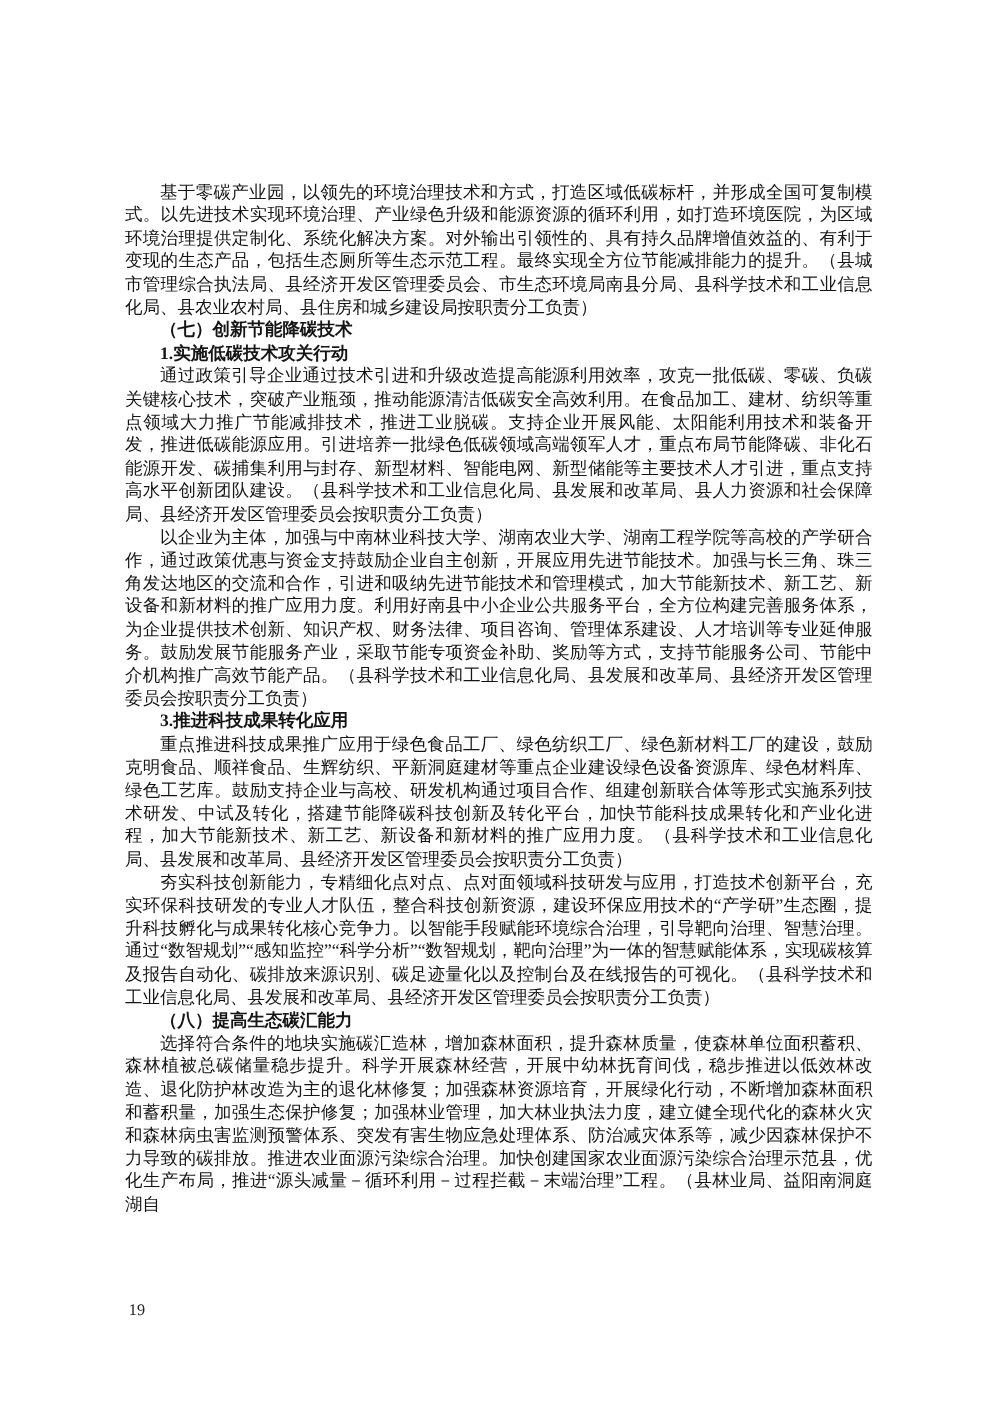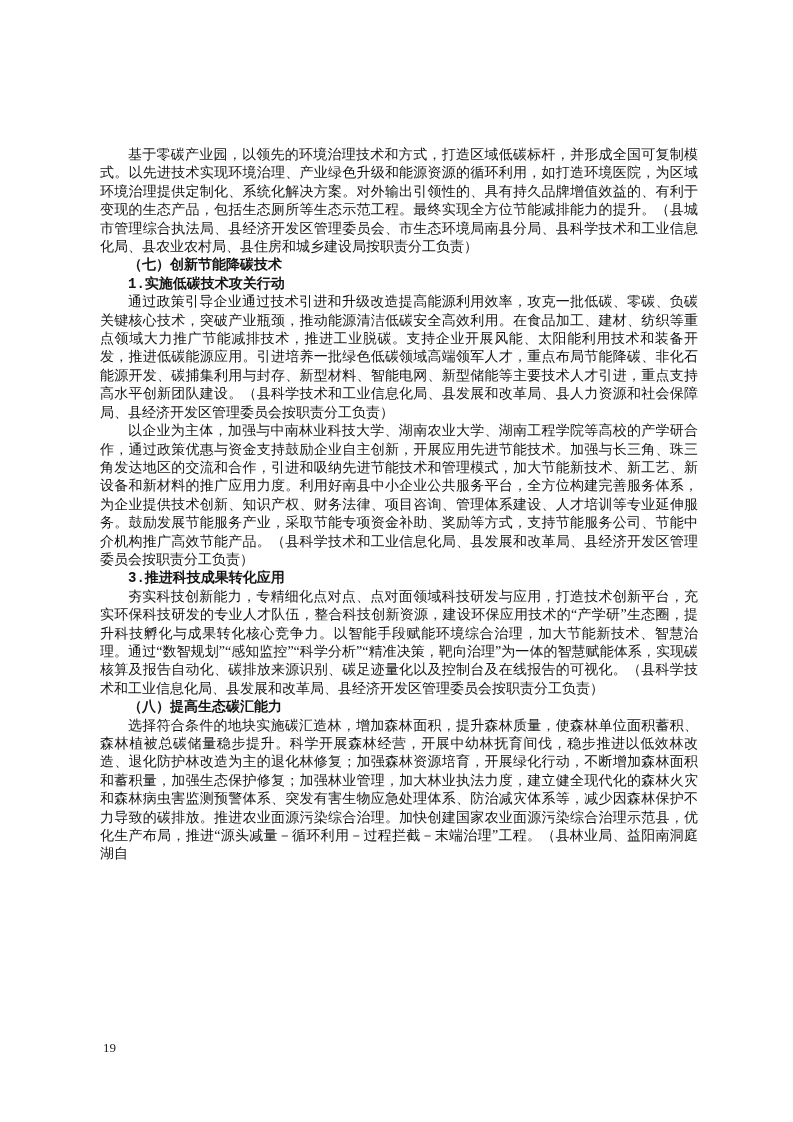--- a/index.html
+++ b/index.html
@@ -27,38 +27,39 @@
     text-align: justify;
     text-justify: inter-character;
   }
   .text-block p {
     margin: 0;
     text-indent: 2em;
     word-break: break-all;
   }
   .para { font-weight: 400; }
   .section-heading { font-weight: 700; }
-  .subsection-heading { font-weight: 700; font-family: Liberation Mono, monospace; }
+  .subsection-heading { font-weight: 700; }
   .page-number {
     position: absolute;
     left: 103px;
     top: 1040px;
     font-size: 13px;
     color: #222222;
   }
 </style>
 </head>
 <body>
 
 <div class="page">
   <div class="text-block">
     <p class="para">基于零碳产业园，以领先的环境治理技术和方式，打造区域低碳标杆，并形成全国可复制模式。以先进技术实现环境治理、产业绿色升级和能源资源的循环利用，如打造环境医院，为区域环境治理提供定制化、系统化解决方案。对外输出引领性的、具有持久品牌增值效益的、有利于变现的生态产品，包括生态厕所等生态示范工程。最终实现全方位节能减排能力的提升。（县城市管理综合执法局、县经济开发区管理委员会、市生态环境局南县分局、县科学技术和工业信息化局、县农业农村局、县住房和城乡建设局按职责分工负责）</p>
     <p class="section-heading">（七）创新节能降碳技术</p>
     <p class="subsection-heading">1.实施低碳技术攻关行动</p>
     <p class="para">通过政策引导企业通过技术引进和升级改造提高能源利用效率，攻克一批低碳、零碳、负碳关键核心技术，突破产业瓶颈，推动能源清洁低碳安全高效利用。在食品加工、建材、纺织等重点领域大力推广节能减排技术，推进工业脱碳。支持企业开展风能、太阳能利用技术和装备开发，推进低碳能源应用。引进培养一批绿色低碳领域高端领军人才，重点布局节能降碳、非化石能源开发、碳捕集利用与封存、新型材料、智能电网、新型储能等主要技术人才引进，重点支持高水平创新团队建设。（县科学技术和工业信息化局、县发展和改革局、县人力资源和社会保障局、县经济开发区管理委员会按职责分工负责）</p>
     <p class="para">以企业为主体，加强与中南林业科技大学、湖南农业大学、湖南工程学院等高校的产学研合作，通过政策优惠与资金支持鼓励企业自主创新，开展应用先进节能技术。加强与长三角、珠三角发达地区的交流和合作，引进和吸纳先进节能技术和管理模式，加大节能新技术、新工艺、新设备和新材料的推广应用力度。利用好南县中小企业公共服务平台，全方位构建完善服务体系，为企业提供技术创新、知识产权、财务法律、项目咨询、管理体系建设、人才培训等专业延伸服务。鼓励发展节能服务产业，采取节能专项资金补助、奖励等方式，支持节能服务公司、节能中介机构推广高效节能产品。（县科学技术和工业信息化局、县发展和改革局、县经济开发区管理委员会按职责分工负责）</p>
     <p class="subsection-heading">3.推进科技成果转化应用</p>
-    <p class="para">夯实科技创新能力，专精细化点对点、点对面领域科技研发与应用，打造技术创新平台，充实环保科技研发的专业人才队伍，整合科技创新资源，建设环保应用技术的“产学研”生态圈，提升科技孵化与成果转化核心竞争力。以智能手段赋能环境综合治理，加大节能新技术、智慧治理。通过“数智规划”“感知监控”“科学分析”“精准决策，靶向治理”为一体的智慧赋能体系，实现碳核算及报告自动化、碳排放来源识别、碳足迹量化以及控制台及在线报告的可视化。（县科学技术和工业信息化局、县发展和改革局、县经济开发区管理委员会按职责分工负责）</p>
+    <p class="para">重点推进科技成果推广应用于绿色食品工厂、绿色纺织工厂、绿色新材料工厂的建设，鼓励克明食品、顺祥食品、生辉纺织、平新洞庭建材等重点企业建设绿色设备资源库、绿色材料库、绿色工艺库。鼓励支持企业与高校、研发机构通过项目合作、组建创新联合体等形式实施系列技术研发、中试及转化，搭建节能降碳科技创新及转化平台，加快节能科技成果转化和产业化进程，加大节能新技术、新工艺、新设备和新材料的推广应用力度。（县科学技术和工业信息化局、县发展和改革局、县经济开发区管理委员会按职责分工负责）</p>
+    <p class="para">夯实科技创新能力，专精细化点对点、点对面领域科技研发与应用，打造技术创新平台，充实环保科技研发的专业人才队伍，整合科技创新资源，建设环保应用技术的“产学研”生态圈，提升科技孵化与成果转化核心竞争力。以智能手段赋能环境综合治理，引导靶向治理、智慧治理。通过“数智规划”“感知监控”“科学分析”“数智规划，靶向治理”为一体的智慧赋能体系，实现碳核算及报告自动化、碳排放来源识别、碳足迹量化以及控制台及在线报告的可视化。（县科学技术和工业信息化局、县发展和改革局、县经济开发区管理委员会按职责分工负责）</p>
     <p class="section-heading">（八）提高生态碳汇能力</p>
     <p class="para">选择符合条件的地块实施碳汇造林，增加森林面积，提升森林质量，使森林单位面积蓄积、森林植被总碳储量稳步提升。科学开展森林经营，开展中幼林抚育间伐，稳步推进以低效林改造、退化防护林改造为主的退化林修复；加强森林资源培育，开展绿化行动，不断增加森林面积和蓄积量，加强生态保护修复；加强林业管理，加大林业执法力度，建立健全现代化的森林火灾和森林病虫害监测预警体系、突发有害生物应急处理体系、防治减灾体系等，减少因森林保护不力导致的碳排放。推进农业面源污染综合治理。加快创建国家农业面源污染综合治理示范县，优化生产布局，推进“源头减量－循环利用－过程拦截－末端治理”工程。（县林业局、益阳南洞庭湖自</p>
   </div>
   <div class="page-number">19</div>
 </div>
 
 </body></html>

